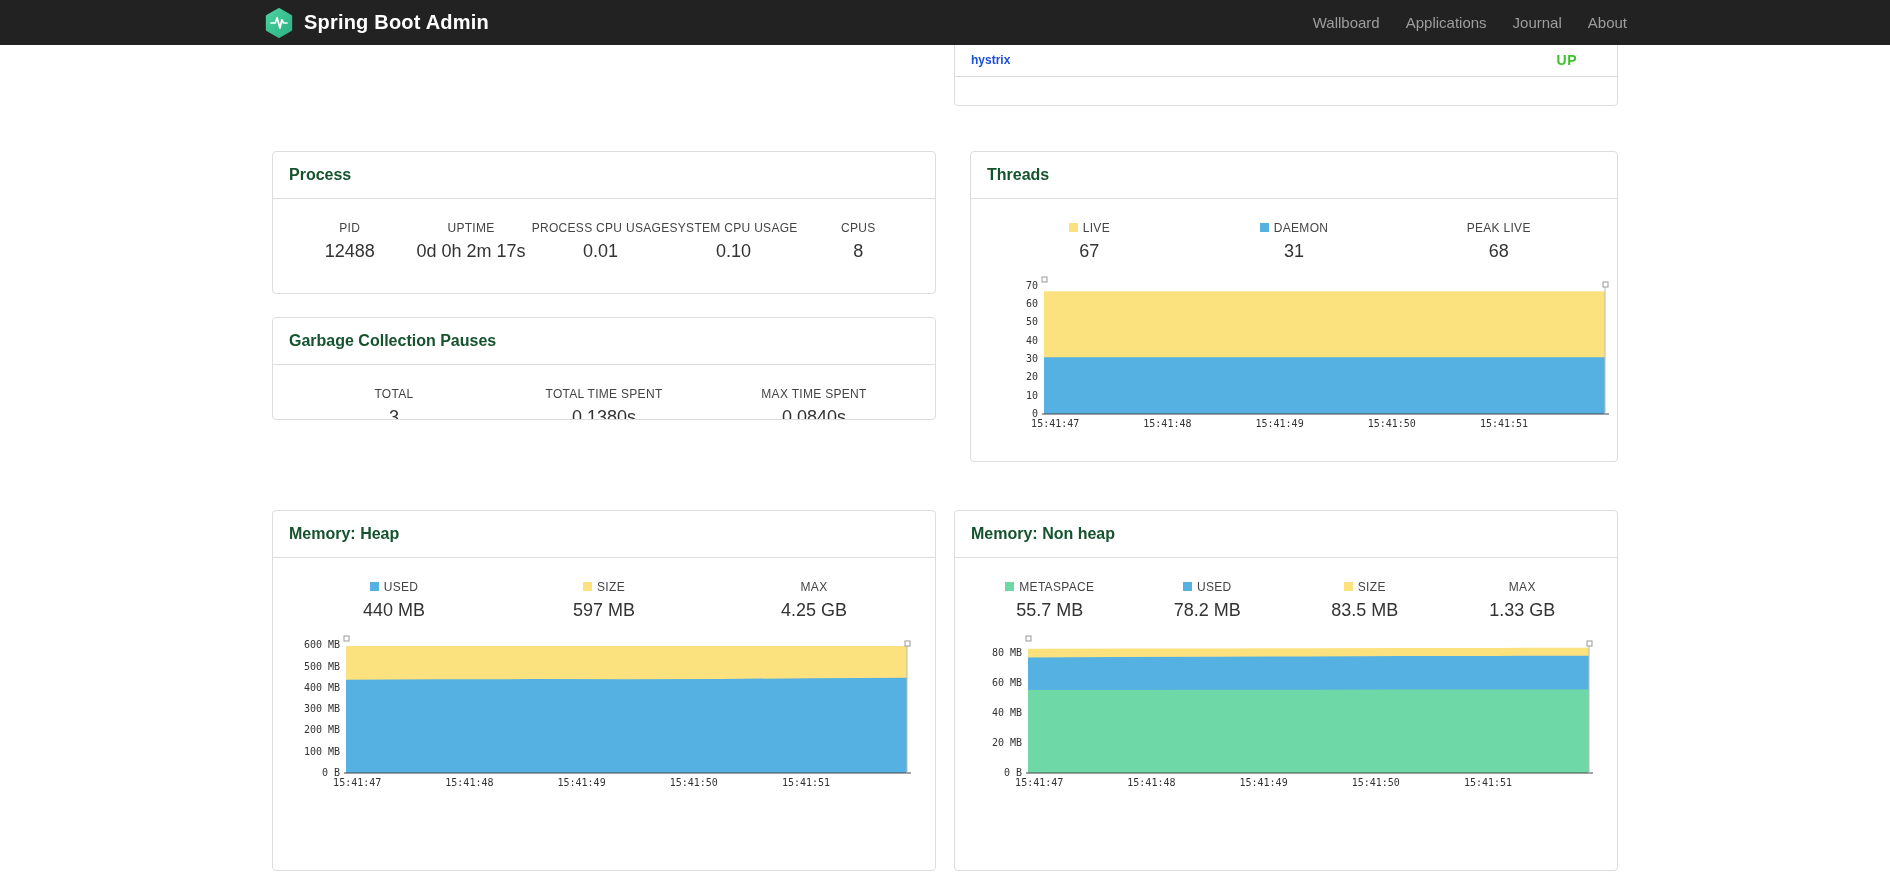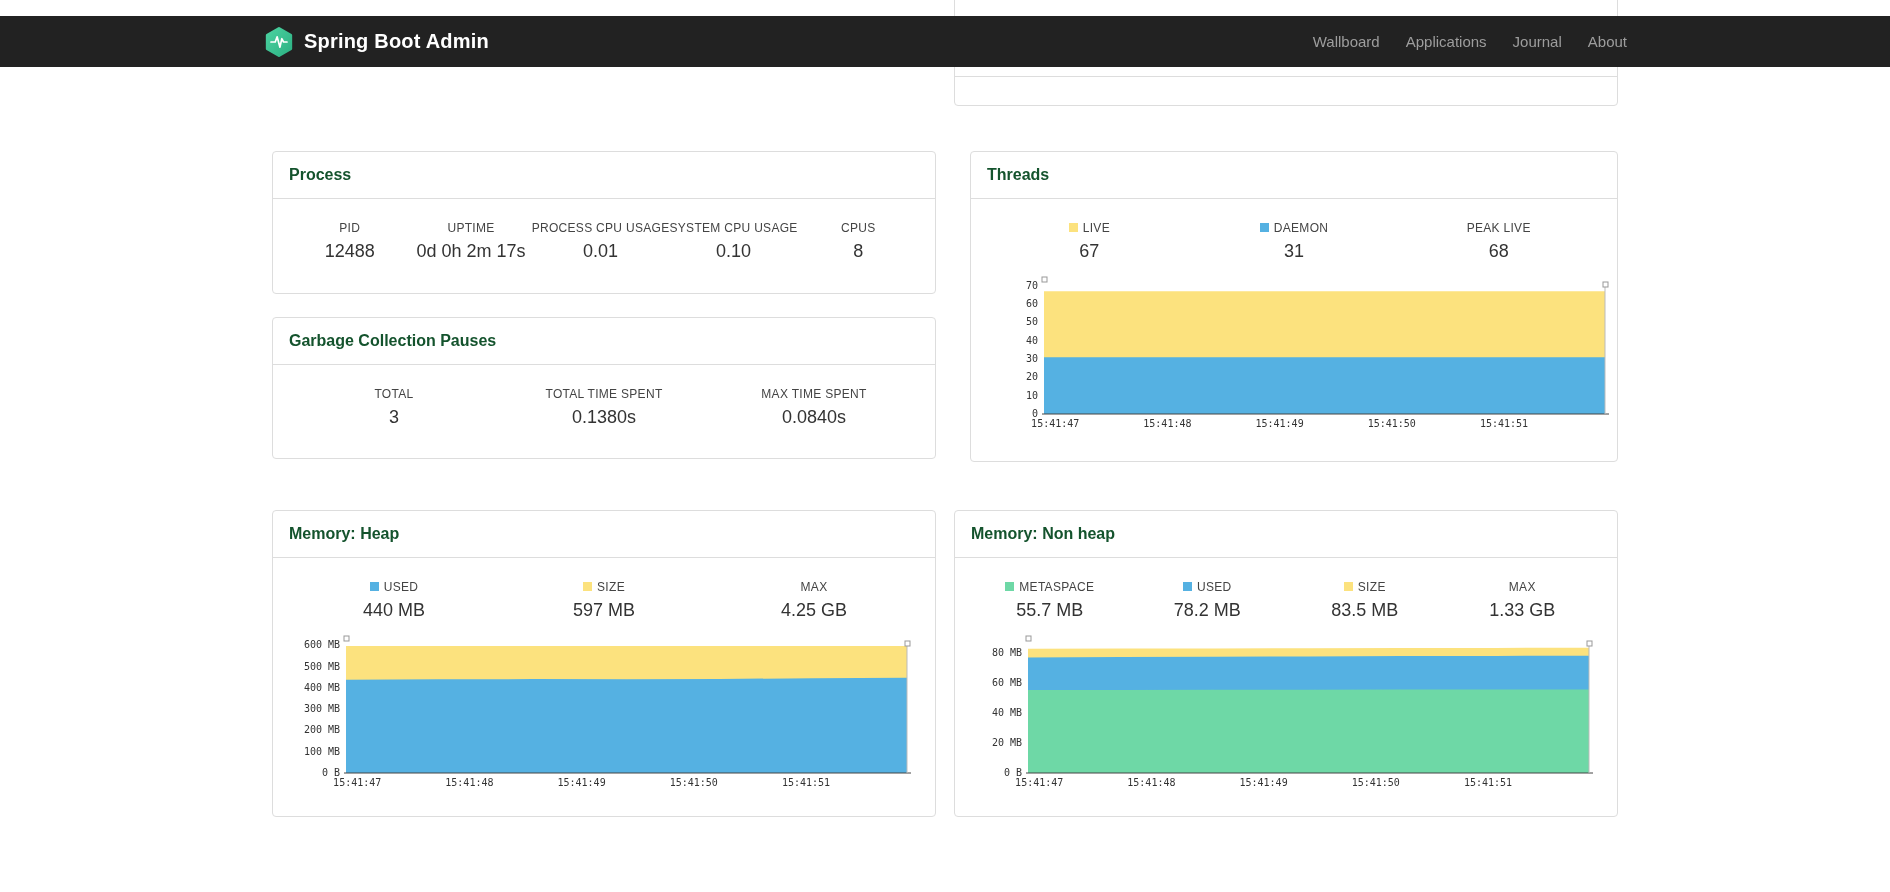--- a/index.html
+++ b/index.html
@@ -8,21 +8,21 @@
     font-family: "Liberation Sans", sans-serif;
     background: #ffffff;
     color: #333;
     min-height: 892px;
     padding-top: 45px;
     overflow-x: hidden;
   }
 
   
   .navbar {
-    position: fixed; top: 16px; left: 0; right: 0; height: 51px;
+    position: fixed; top: 0; left: 0; right: 0; height: 45px;
     background: var(--navbar-bg, #222);
     z-index: 50;
     display: flex; align-items: center;
   }
   .navbar-inner {
     width: 1364px; margin: 0 auto;
     display: flex; align-items: center; justify-content: space-between;
   }
   .brand {
     display: flex; align-items: center; gap: 9px;
@@ -55,23 +55,23 @@
     border-radius: 4px;
   }
   .panel-title {
     padding: 14px 16px;
     font-size: 16px; font-weight: 700; color: #14532d;
     border-bottom: 1px solid #ddd;
   }
   .panel-body { padding: 16px 16px 20px; }
 
   .panel-process  { height: 143px; margin-bottom: 23px; overflow: hidden; }
-  .panel-gc       { height: 142px; overflow: hidden; }
+  .panel-gc       { height: 103px; overflow: hidden; }
   .panel-threads  { height: 311px; overflow: hidden; margin-left: 16px; }
-  .panel-memory   { height: 307px; overflow: hidden; }
+  .panel-memory   { height: 361px; overflow: hidden; }
 
   
   .panel-cutoff { margin-top: -98px; margin-bottom: 45px; padding-bottom: 28px; }
   .cutoff-filler { height: 96px; }
   .app-row {
     display: flex; align-items: center; justify-content: space-between;
     padding: 8px 16px;
     border-bottom: 1px solid #ddd;
     cursor: pointer;
   }

